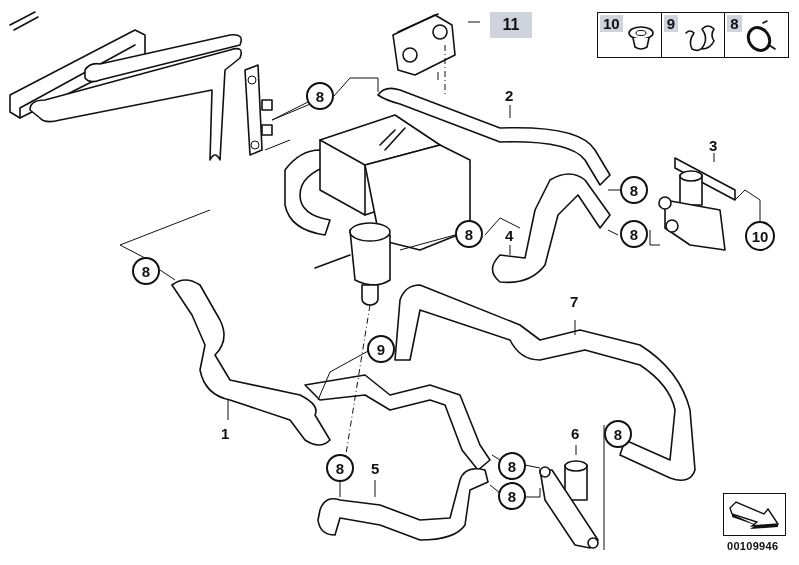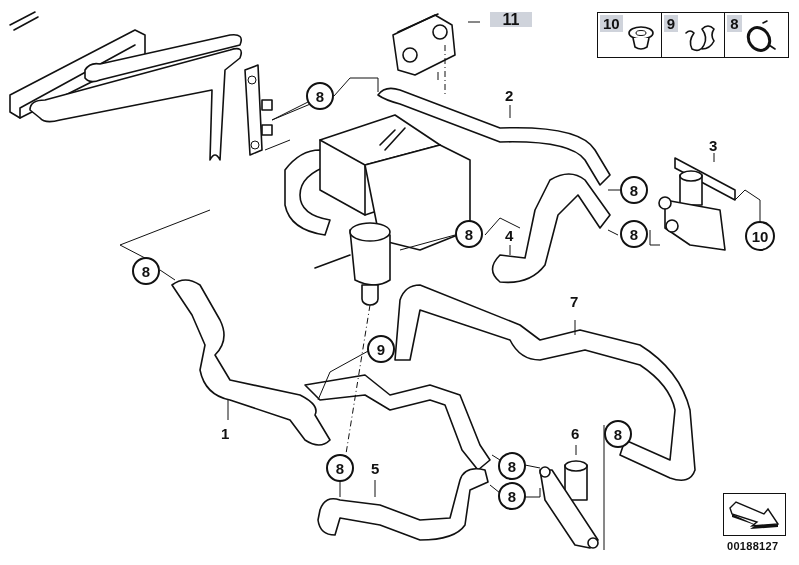--- a/index.html
+++ b/index.html
@@ -14,21 +14,21 @@
              background:#fff; display:flex; align-items:center; justify-content:center;
              font-weight:bold; font-size:15px; color:#111; box-sizing:border-box; }
   .callout.big { width:30px; height:30px; }
   .num { position:absolute; font-weight:bold; font-size:15px; color:#111; }
   .keybox { position:absolute; left:597px; top:12px; width:192px; height:46px; border:1.5px solid #111;
             display:flex; background:#fff; box-sizing:border-box; }
   .keycell { position:relative; flex:1; border-right:1.5px solid #111; }
   .keycell:last-child { border-right:none; }
   .keylabel { position:absolute; left:2px; top:2px; background:#cfd3db; font-weight:bold; font-size:15px;
               padding:0 3px; color:#111; }
-  .tag11 { position:absolute; left:490px; top:12px; width:42px; height:15px; background:#cfd3db;
+  .tag11 { position:absolute; left:490px; top:12px; width:42px; height:26px; background:#cfd3db;
            font-weight:bold; font-size:16px; display:flex; align-items:center; justify-content:center; color:#111; }
   .arrowbox { position:absolute; left:723px; top:493px; width:63px; height:43px; border:1.5px solid #111; box-sizing:border-box; background:#fff; }
   .docnum { position:absolute; left:727px; top:540px; font-weight:bold; font-size:11px; color:#111; letter-spacing:0.3px; }
 </style>
 </head>
 <body>
 
 <div id="stage">
 
   <svg class="art" width="799" height="565" viewBox="0 0 799 565">
@@ -170,15 +170,15 @@
       </svg>
     </div>
   </div>
 
   <div class="arrowbox">
     <svg width="60" height="40">
       <path d="M6 14 L12 8 L40 20 L44 15 L54 30 L28 32 L33 28 L8 20 Z" fill="#fff" stroke="#111" stroke-width="1.4"></path>
       <path d="M8 20 L8 23 L31 31 L28 32 L54 30 L54 33 L26 35 L32 31 Z" fill="#111"></path>
     </svg>
   </div>
-  <div class="docnum">00188127</div>
+  <div class="docnum">00109946</div>
 
 </div>
 
 </body></html>

